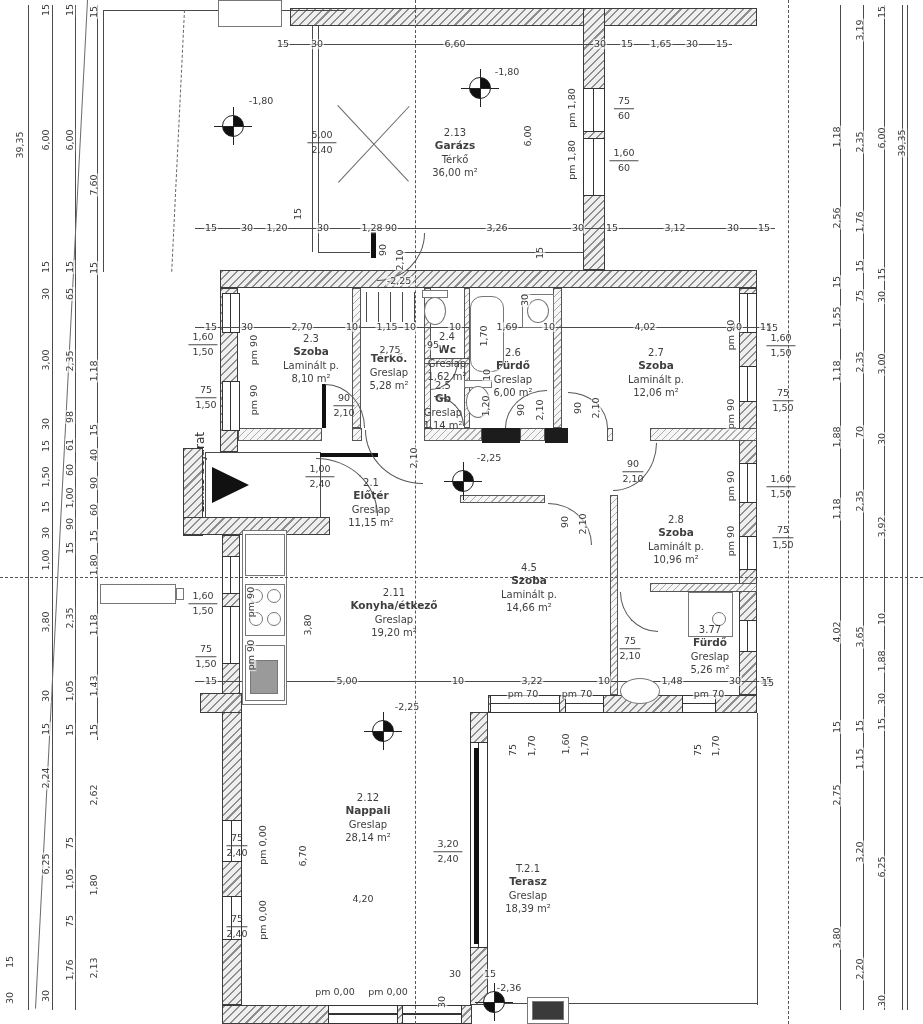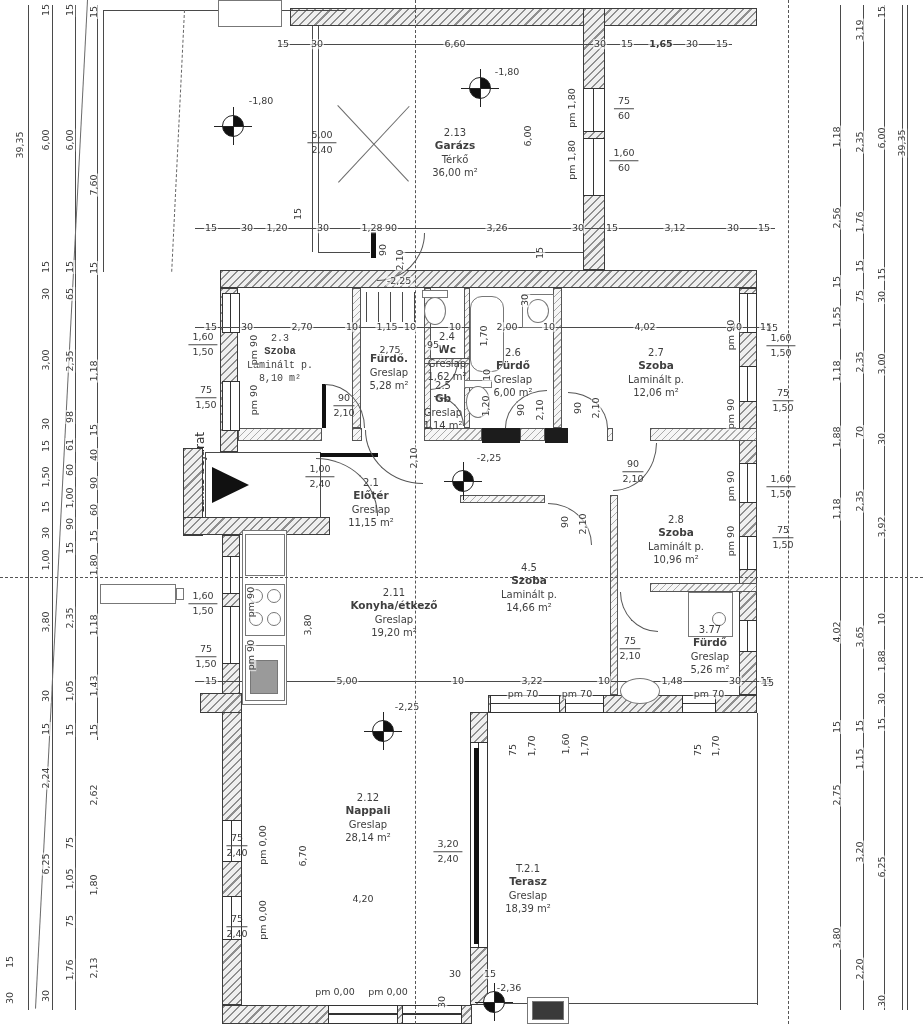--- a/index.html
+++ b/index.html
@@ -178,28 +178,28 @@
     <div class="slant" style="left: 88px; top: 0px; width: 1010px; transform: rotate(92.95deg);"></div>
     <div class="slant d" style="left: 185px; top: 10px; width: 262px; transform: rotate(92.8deg);"></div>
     <div class="slant" style="left: 338px; top: 105px; width: 104px; transform: rotate(47deg);"></div>
     <div class="slant" style="left: 338px; top: 182px; width: 104px; transform: rotate(-47deg);"></div>
     <div class="room" style="left: 455px; top: 126px;">
       <div class="id">2.13</div>
       <div class="nm">Garázs</div>
       <div class="fl">Térkő</div>
       <div class="ar">36,00 m²</div>
     </div>
-    <div class="room" style="left: 280px; top: 332px; font-family: Liberation Mono, monospace;">
+    <div class="room" style="left: 311px; top: 332px;">
       <div class="id">2.3</div>
       <div class="nm">Szoba</div>
       <div class="fl">Laminált p.</div>
       <div class="ar">8,10 m²</div>
     </div>
     <div class="room" style="left: 389px; top: 352px;">
-      <div class="nm">Fürdő.</div>
+      <div class="nm">Térkő.</div>
       <div class="fl">Greslap</div>
       <div class="ar">5,28 m²</div>
     </div>
     <div class="room" style="left: 447px; top: 330px;">
       <div class="id">2.4</div>
       <div class="nm">Wc</div>
       <div class="fl">Greslap</div>
       <div class="ar">1,62 m²</div>
     </div>
     <div class="room" style="left: 443px; top: 379px;">
@@ -260,21 +260,21 @@
       <div class="id">T.2.1</div>
       <div class="nm">Terasz</div>
       <div class="fl">Greslap</div>
       <div class="ar">18,39 m²</div>
     </div>
     <div class="dim" style="left: 283px; top: 44px;">15</div>
     <div class="dim" style="left: 317px; top: 44px;">30</div>
     <div class="dim" style="left: 455px; top: 44px;">6,60</div>
     <div class="dim" style="left: 600px; top: 44px;">30</div>
     <div class="dim" style="left: 627px; top: 44px;">15</div>
-    <div class="dim" style="left: 661px; top: 44px; font-weight: bold;">1,65</div>
+    <div class="dim" style="left: 661px; top: 44px;">1,65</div>
     <div class="dim" style="left: 692px; top: 44px;">30</div>
     <div class="dim" style="left: 722px; top: 44px;">15</div>
     <div class="dim" style="left: 261px; top: 101px;">-1,80</div>
     <div class="dim" style="left: 507px; top: 72px;">-1,80</div>
     <div class="dim r" style="left: 528px; top: 136px;">6,00</div>
     <div class="dim r" style="left: 298px; top: 214px;">15</div>
     <div class="dim r" style="left: 540px; top: 253px;">15</div>
     <div class="dim r" style="left: 572px; top: 108px;">pm 1,80</div>
     <div class="dim r" style="left: 572px; top: 160px;">pm 1,80</div>
     <div class="dim" style="left: 211px; top: 228px;">15</div>
@@ -293,21 +293,21 @@
     <div class="dim r" style="left: 400px; top: 260px;">2,10</div>
     <div class="dim" style="left: 399px; top: 281px;">-2,25</div>
     <div class="dim" style="left: 211px; top: 327px;">15</div>
     <div class="dim" style="left: 247px; top: 327px;">30</div>
     <div class="dim" style="left: 302px; top: 327px;">2,70</div>
     <div class="dim" style="left: 352px; top: 327px;">10</div>
     <div class="dim" style="left: 387px; top: 327px;">1,15</div>
     <div class="dim" style="left: 410px; top: 327px;">10</div>
     <div class="dim" style="left: 433px; top: 345px;">95</div>
     <div class="dim" style="left: 455px; top: 327px;">10</div>
-    <div class="dim" style="left: 507px; top: 327px;">2,00</div>
+    <div class="dim" style="left: 507px; top: 327px;">1,69</div>
     <div class="dim" style="left: 549px; top: 327px;">10</div>
     <div class="dim" style="left: 645px; top: 327px;">4,02</div>
     <div class="dim" style="left: 736px; top: 327px;">30</div>
     <div class="dim" style="left: 766px; top: 327px;">15</div>
     <div class="dim r" style="left: 525px; top: 300px;">30</div>
     <div class="dim r" style="left: 484px; top: 336px;">1,70</div>
     <div class="dim r" style="left: 487px; top: 375px;">10</div>
     <div class="dim r" style="left: 486px; top: 406px;">1,20</div>
     <div class="dim" style="left: 390px; top: 350px;">2,75</div>
     <div class="dim r" style="left: 521px; top: 410px;">90</div>

